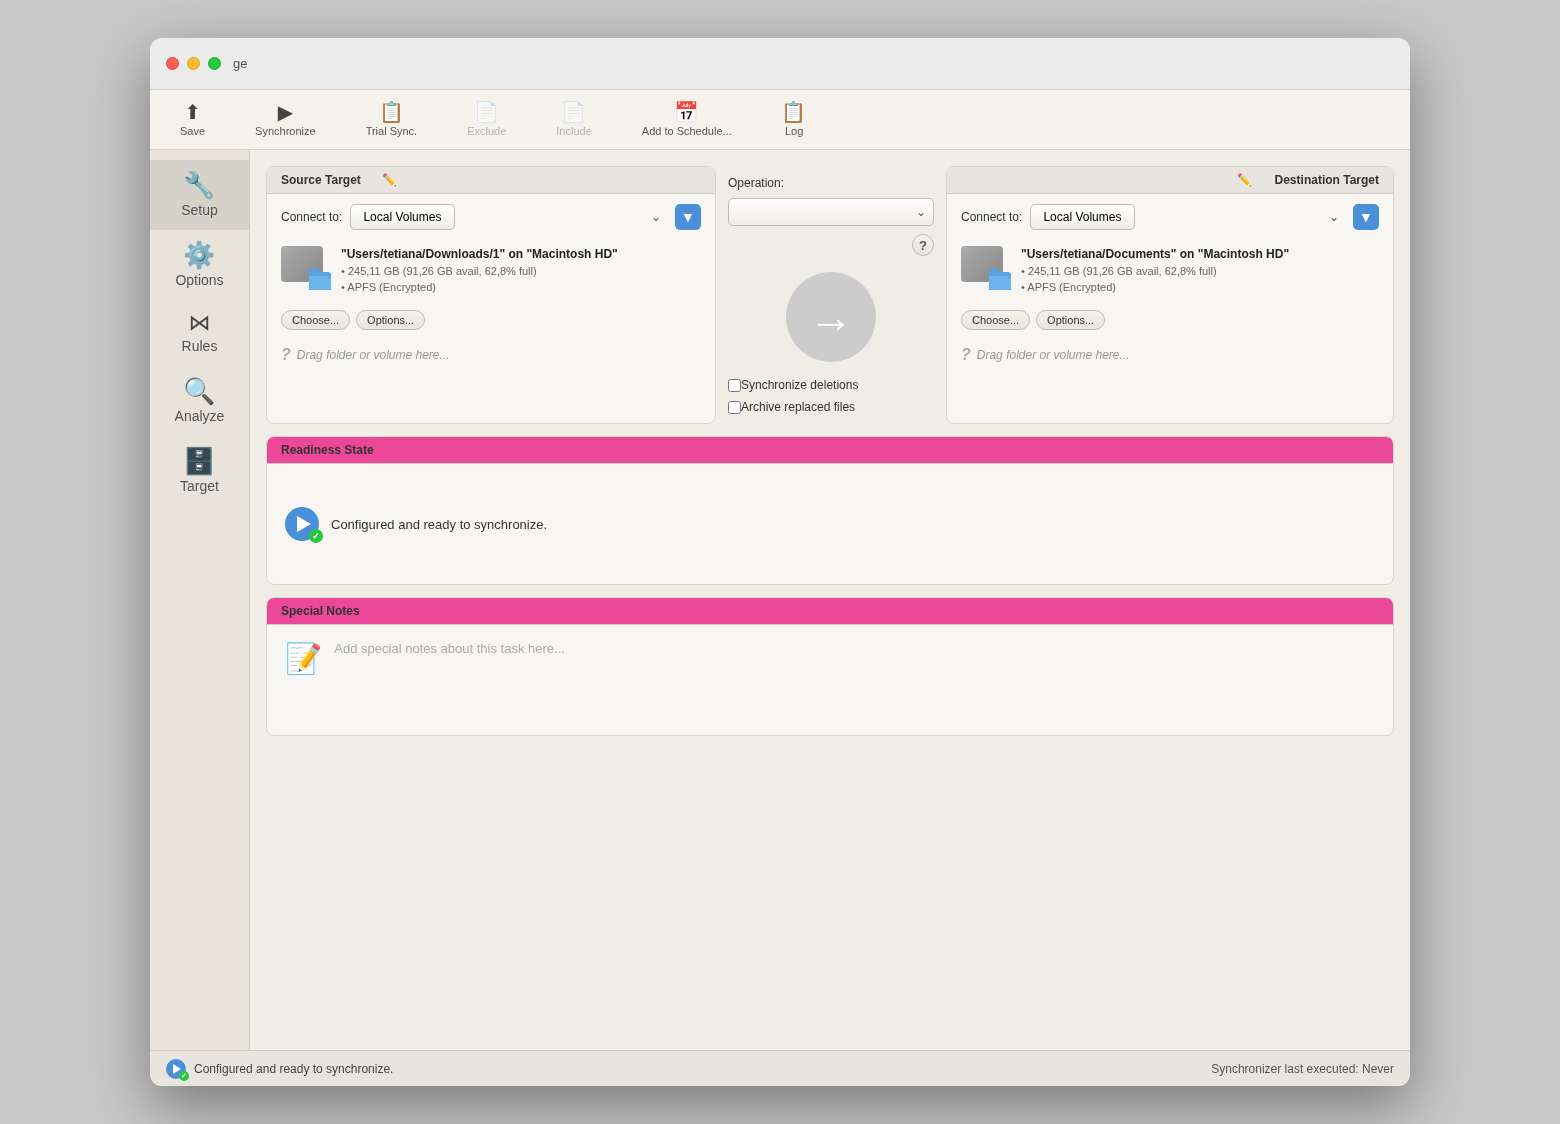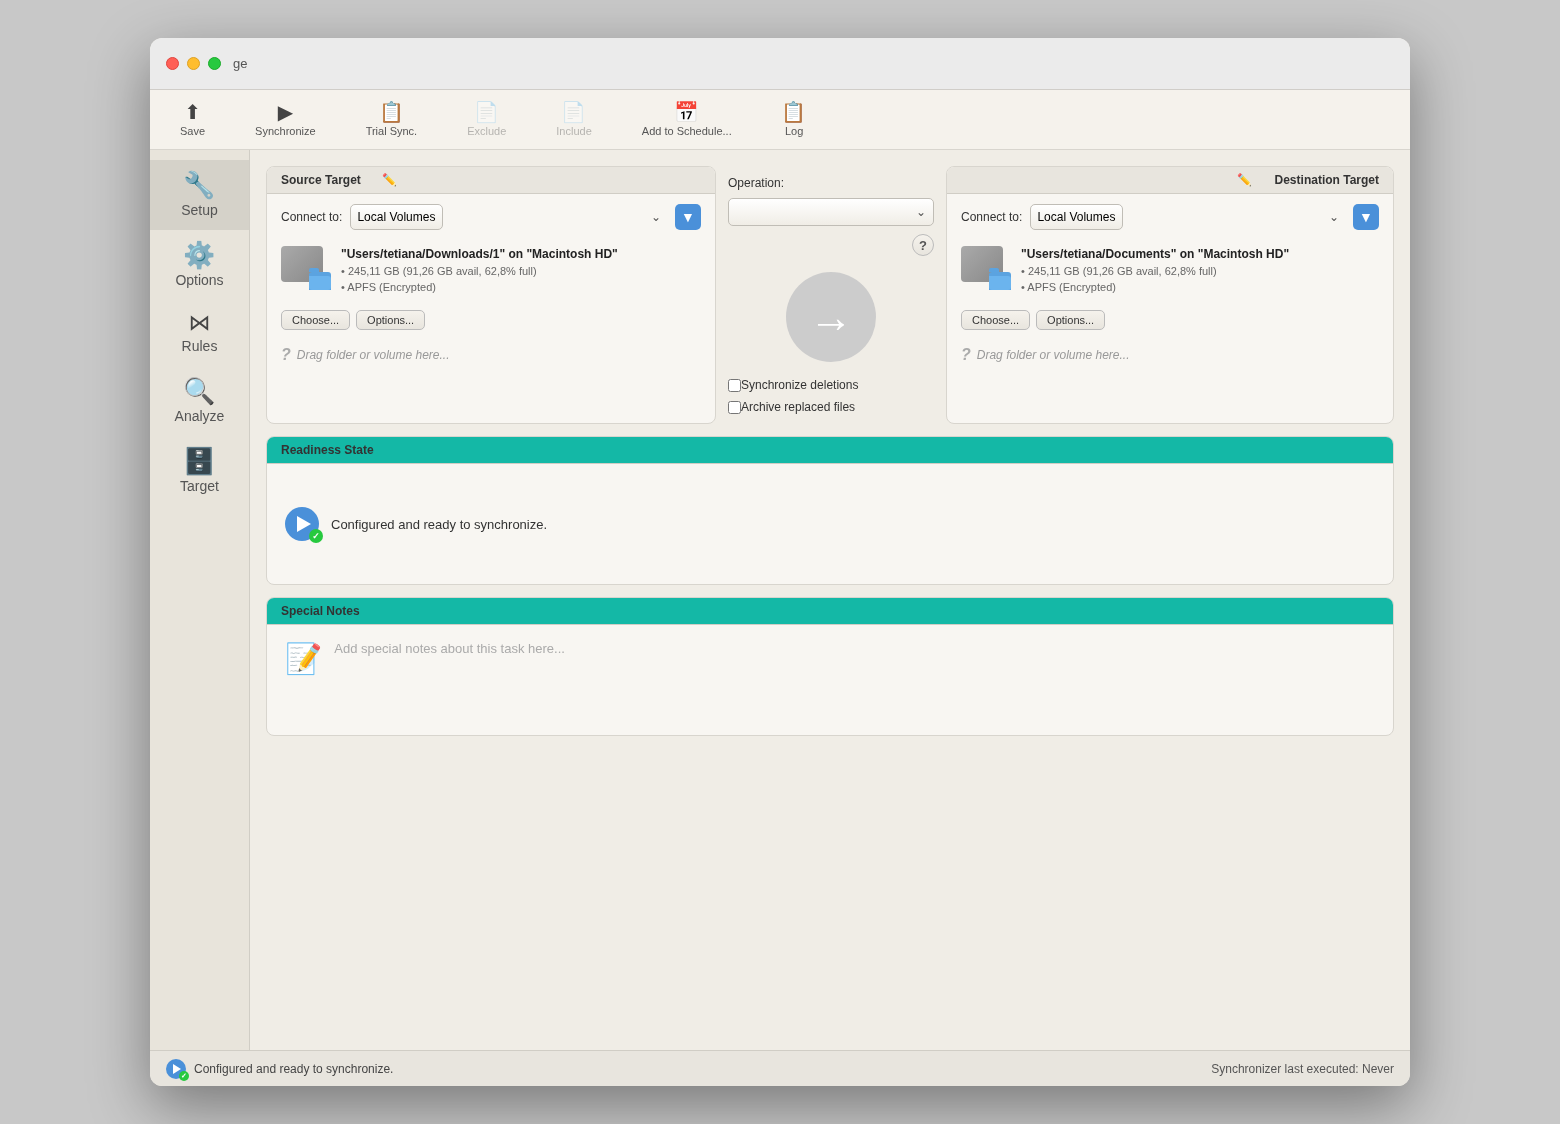--- a/index.html
+++ b/index.html
@@ -109,21 +109,21 @@
       background: #f0ede6;
     }
     
     .panel {
       background: #f8f6f2;
       border: 1px solid #d8d5ce;
       border-radius: 8px;
       overflow: hidden;
     }
     .panel-header {
-      background: #14b8a6;
+      background: #ec4899;
       border-bottom: 1px solid #d0cdc5;
       padding: 6px 14px;
       font-size: 12px;
       font-weight: 600;
       color: #333;
       display: flex;
       align-items: center;
       gap: 6px;
     }
     .target-header {
@@ -144,21 +144,21 @@
       padding: 10px 14px 6px;
     }
     .connect-label { font-size: 12px; color: #333; white-space: nowrap; }
     .connect-select {
       flex: 1;
       height: 26px;
       border: 1px solid #c0bdb6;
       border-radius: 5px;
       background: linear-gradient(to bottom, #fff, #f0ede6);
       font-size: 12px;
-      padding: 0 6px;
+      padding: 0 12px;
       appearance: none;
       -webkit-appearance: none;
       cursor: pointer;
     }
     .select-wrapper {
       flex: 1;
       position: relative;
     }
     .select-wrapper::after {
       content: '⌄';
@@ -240,21 +240,21 @@
     .volume-details { font-size: 11px; color: #666; margin-top: 0; line-height: 1.5; }
     .volume-actions {
       display: flex;
       gap: 6px;
       padding: 4px 14px;
     }
     .small-btn {
       padding: 3px 10px;
       font-size: 11px;
       border: 1px solid #bbb;
-      border-radius: 5px;
+      border-radius: 10px;
       background: linear-gradient(to bottom, #f5f2ec, #e8e5de);
       cursor: pointer;
       color: #333;
     }
     .drag-zone {
       display: flex;
       align-items: center;
       gap: 6px;
       padding: 12px 14px;
       color: #999;

